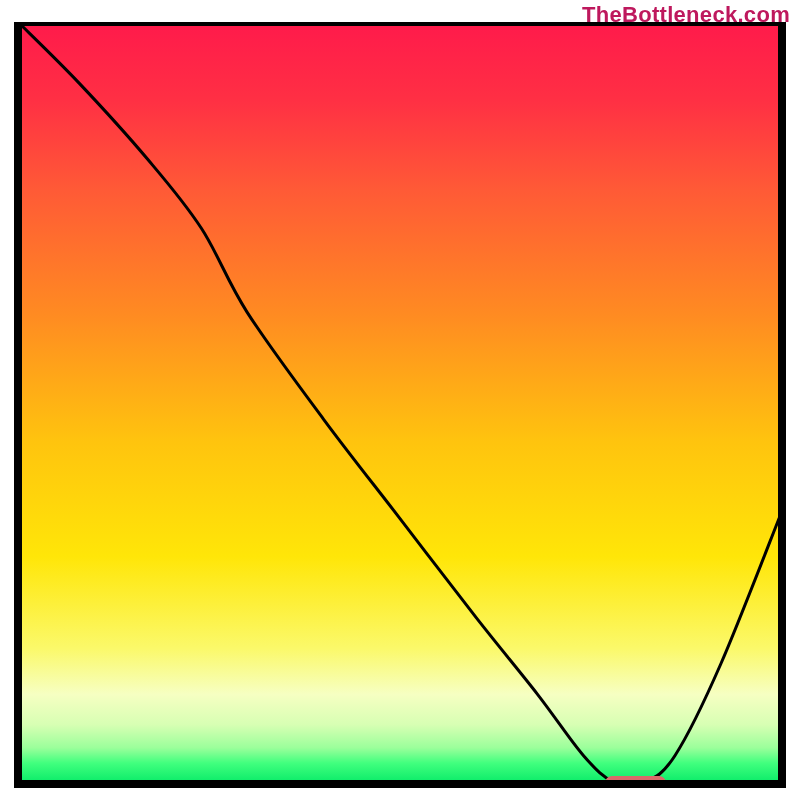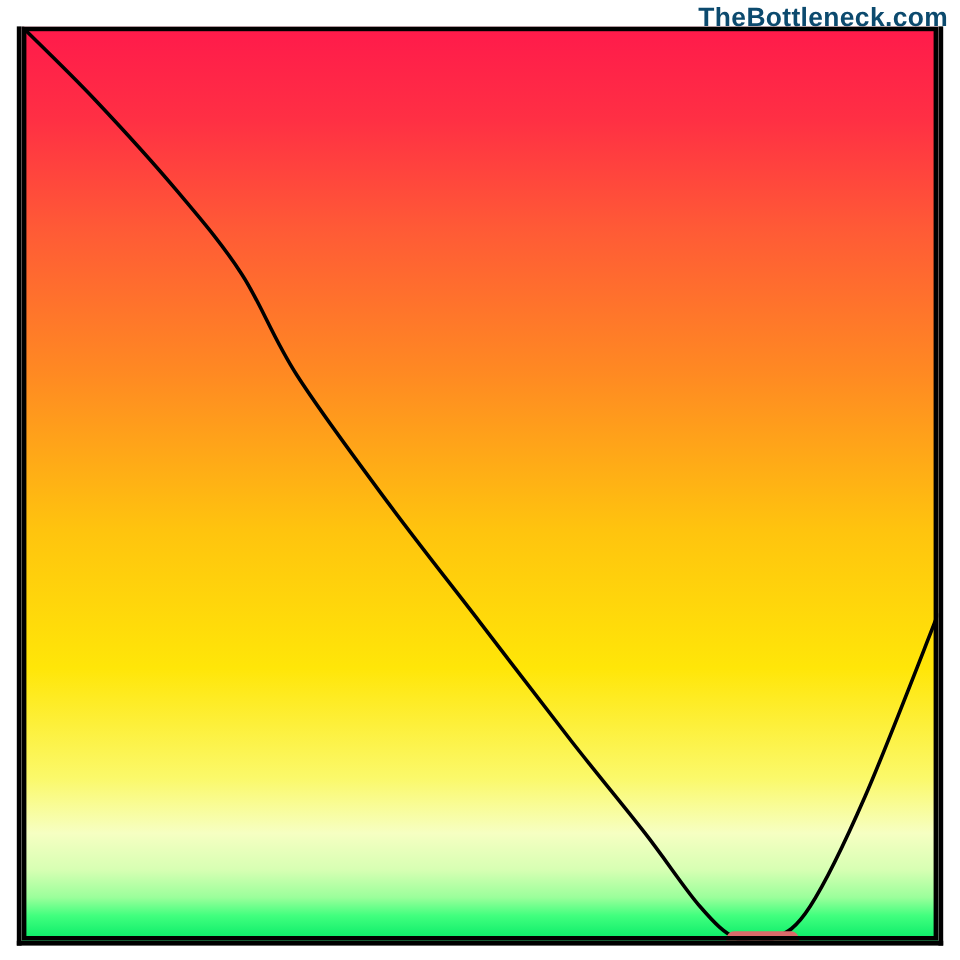--- a/index.html
+++ b/index.html
@@ -8,21 +8,21 @@
     position: relative;
     width: 800px;
     height: 800px;
   }
   .watermark {
     position: absolute;
     top: 2px;
     right: 10px;
     font-size: 22px;
     font-weight: 600;
-    color: #0c4a6e;
+    color: #be185d;
     letter-spacing: 0.3px;
   }
   .plot {
     position: absolute;
     left: 14px;
     top: 22px;
     width: 772px;
     height: 766px;
     border: 4px solid #000;
     border-top: none;

